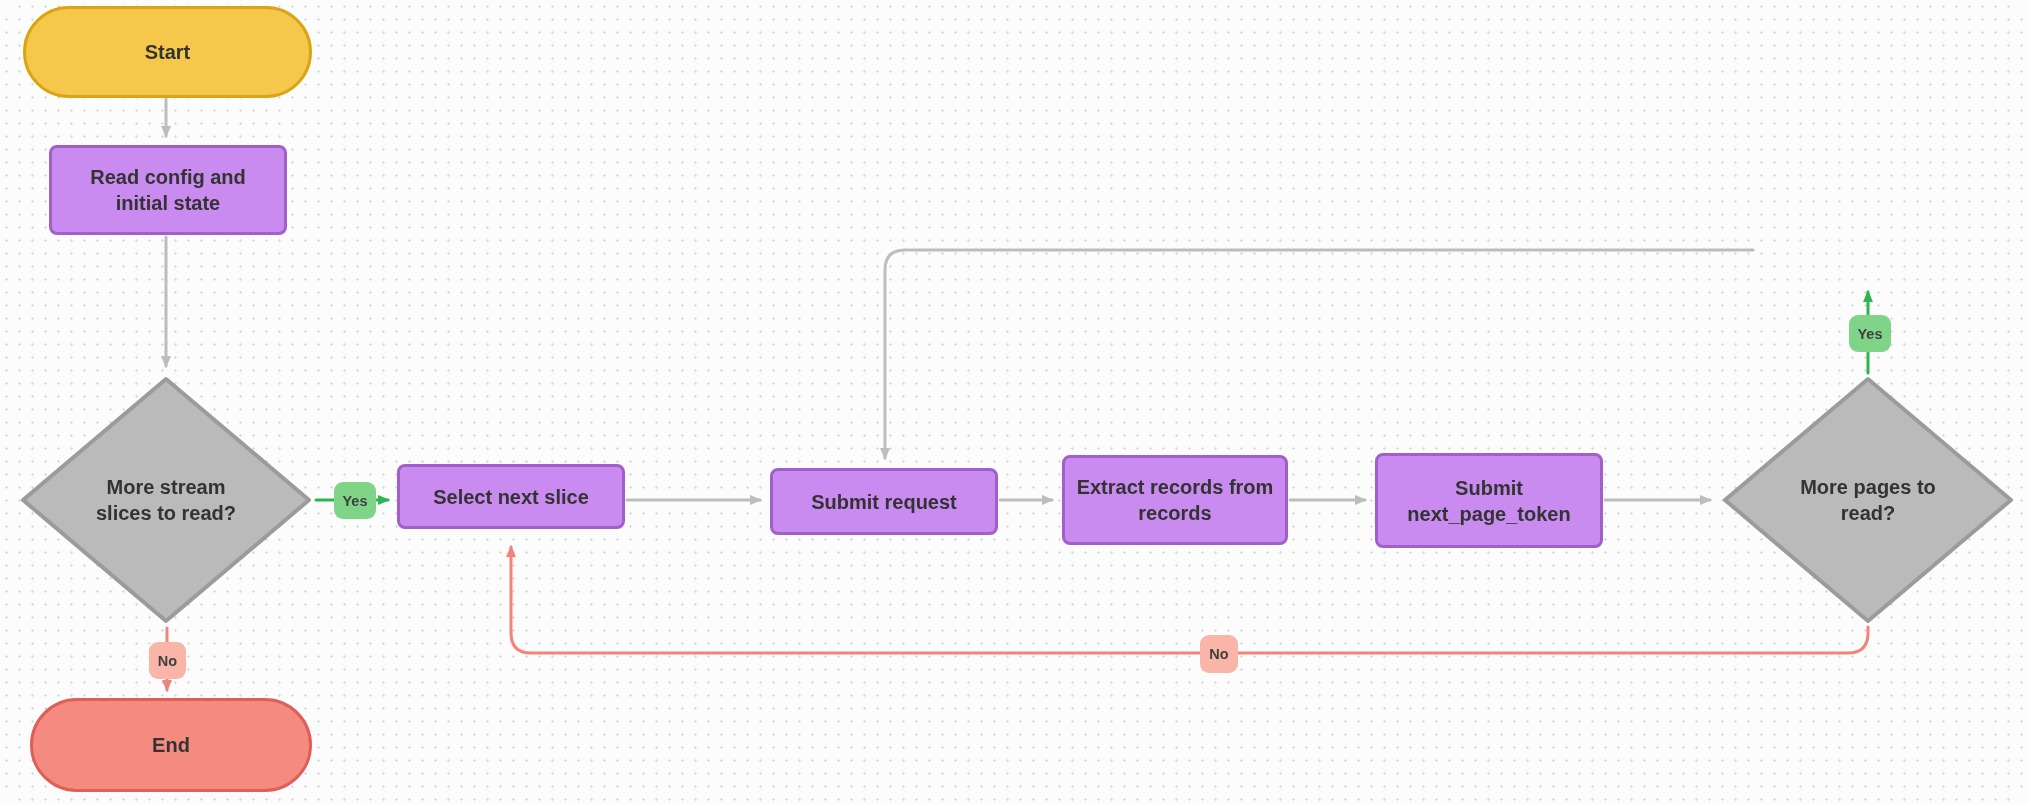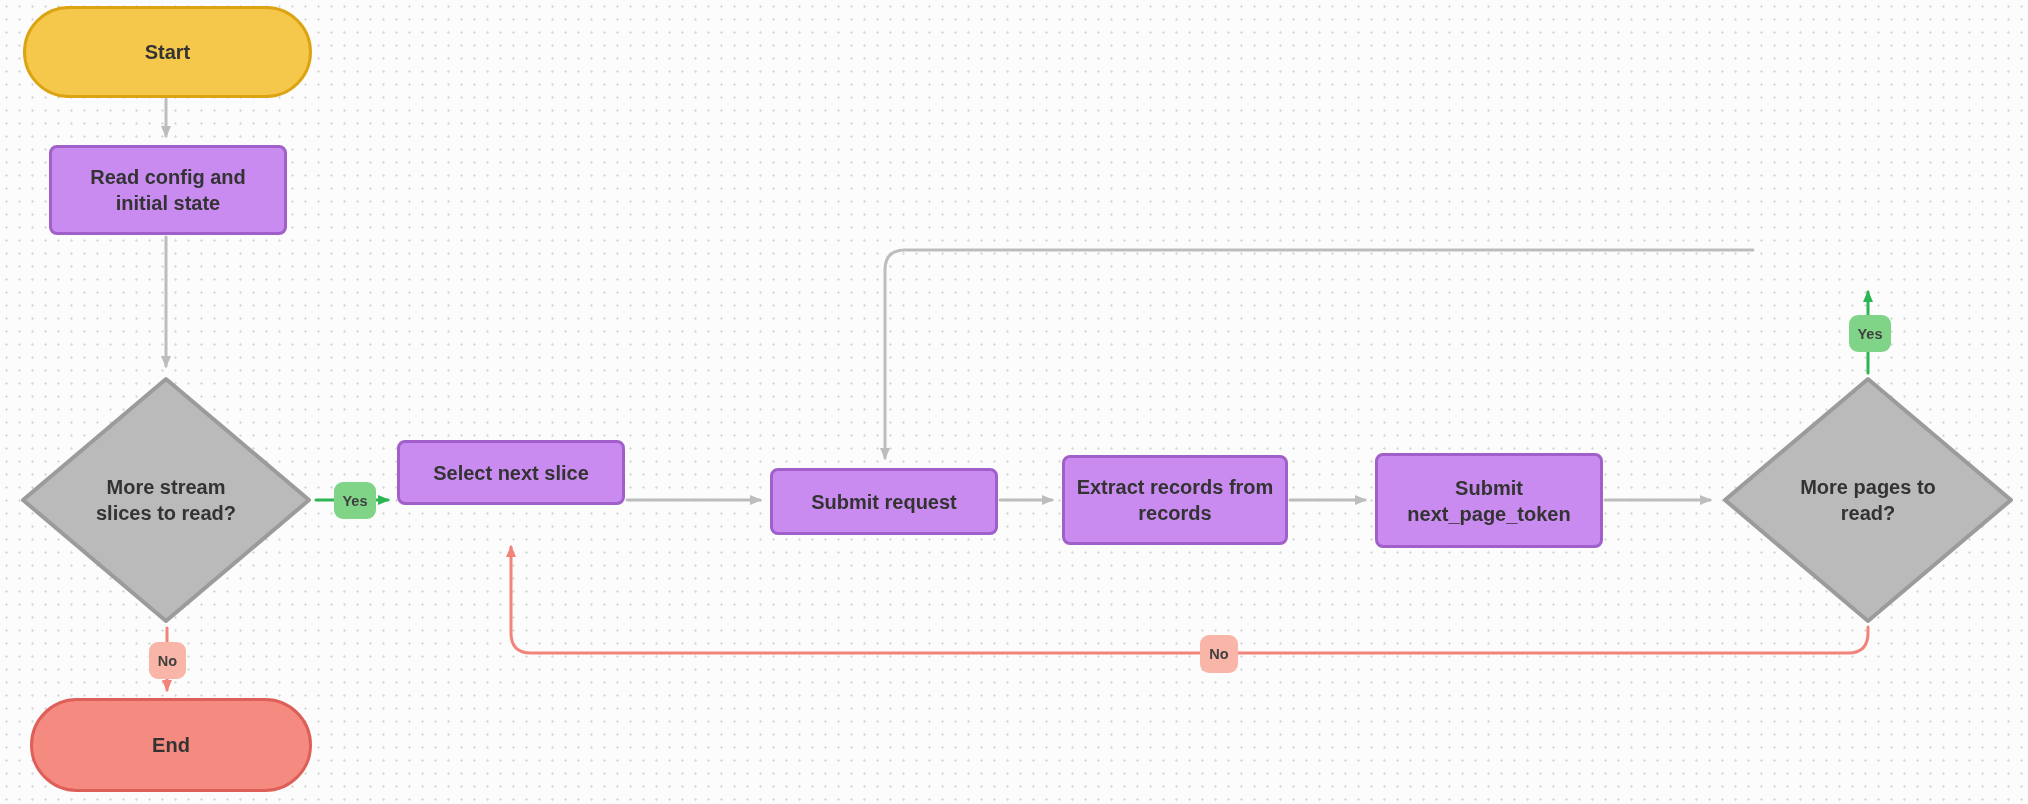--- a/index.html
+++ b/index.html
@@ -7,20 +7,21 @@
     font-family:"Liberation Sans", sans-serif;
     background:#FCFCFC;
   }
   .canvas{
     position:relative;
     width:2028px;height:804px;
     overflow:hidden;
     background-color:#FCFCFC;
     background-image:radial-gradient(circle, #DBDBDB 1.2px, transparent 1.3px);
     background-size:13px 13px;
+    border-radius:28px;
   }
   .edges{position:absolute;left:0;top:0;}
   .node{
     position:absolute;
     display:flex;align-items:center;justify-content:center;
     text-align:center;
     color:#333333;
     font-weight:600;
     font-size:20px;
     line-height:1.3;
@@ -85,21 +86,21 @@
     <span class="label">Read config and initial state</span>
   </div>
 
   <div class="node decision" style="left:20px;top:376px;width:292px;height:248px;">
     <svg width="292" height="248" viewBox="0 0 292 248">
       <polygon points="146,3 289,124 146,245 3,124" fill="#BABABA" stroke="#9B9B9B" stroke-width="4" stroke-linejoin="round"></polygon>
     </svg>
     <span class="label">More stream slices to read?</span>
   </div>
 
-  <div class="node process" style="left:397px;top:440px;width:228px;height:65px;">
+  <div class="node process" style="left:397px;top:464px;width:228px;height:65px;">
     <span class="label">Select next slice</span>
   </div>
 
   <div class="node process" style="left:770px;top:468px;width:228px;height:67px;">
     <span class="label">Submit request</span>
   </div>
 
   <div class="node process" style="left:1062px;top:455px;width:226px;height:90px;">
     <span class="label">Extract records from records</span>
   </div>

